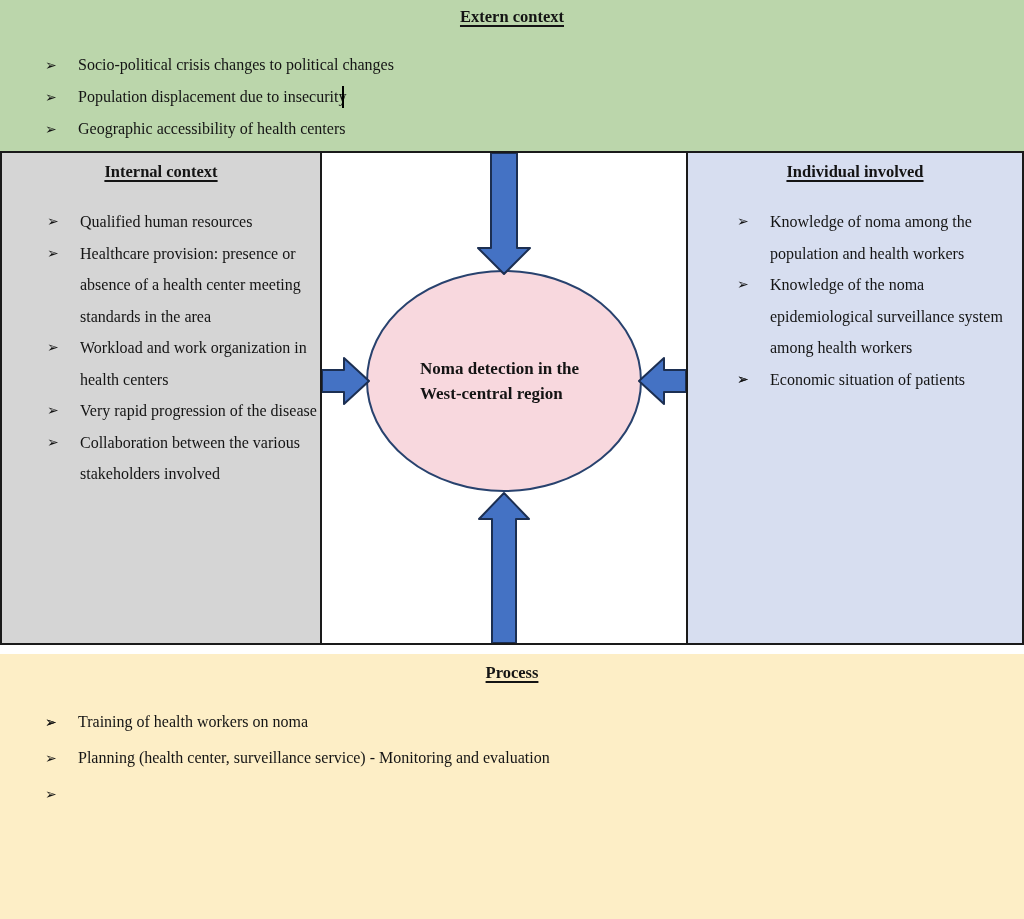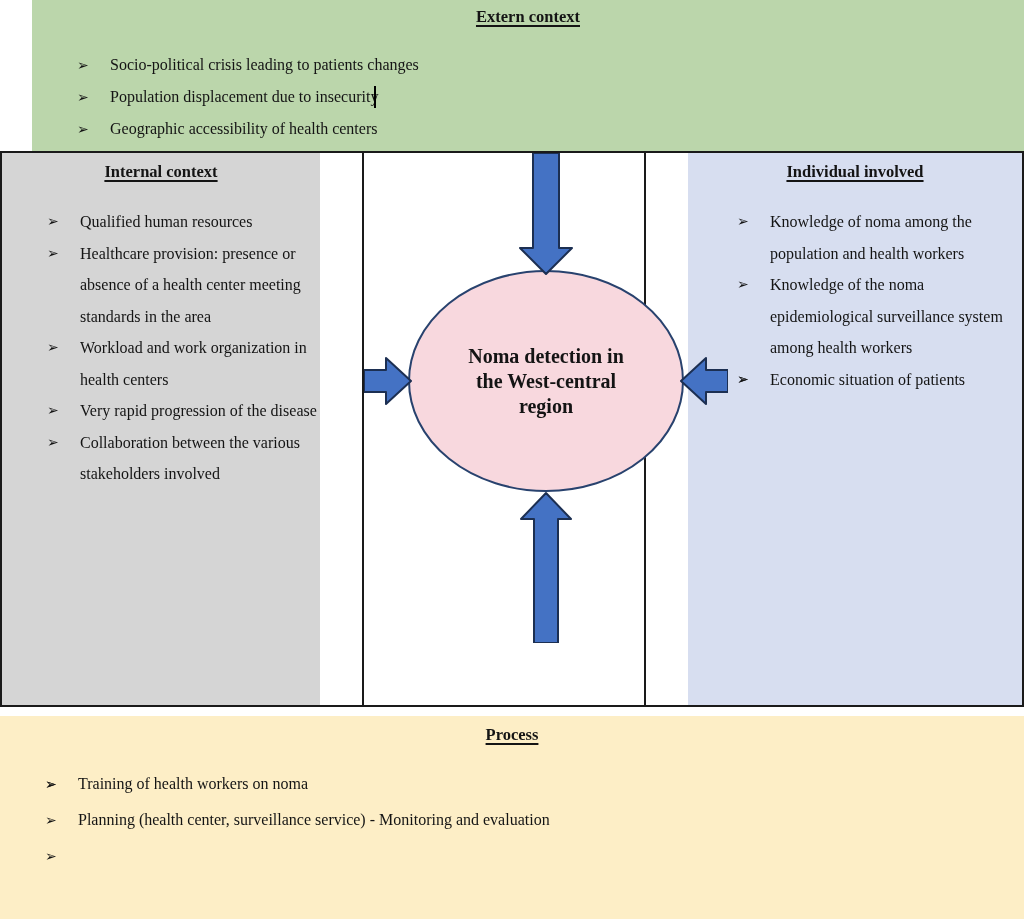--- a/index.html
+++ b/index.html
@@ -10,29 +10,27 @@
     color: #141414;
     background: #ffffff;
     overflow: hidden;
   }
   
   .sec-top {
     position: relative;
     height: 151px;
     background: var(--extern-bg, #bbd6ab);
     box-sizing: border-box;
-    margin-left: 32px;
   }
   .mid-row {
     display: flex;
-    height: 556px;
+    height: 494px;
     box-sizing: border-box;
     border-top: 2px solid var(--line, #1a1a1a);
     border-bottom: 2px solid var(--line, #1a1a1a);
-    gap: 42px;
   }
   .panel-left {
     width: 320px; box-sizing: border-box;
     border-left: 2px solid var(--line, #1a1a1a);
     background: var(--internal-bg, #d5d5d5);
   }
   .panel-center {
     position: relative;
     width: 368px; box-sizing: border-box;
     border-left: 2px solid var(--line, #1a1a1a);
@@ -82,44 +80,43 @@
     font-family: "DejaVu Sans", sans-serif;
     font-size: 14px;
   }
   
   .center-svg { position: absolute; left: 0; top: 0; display: block; }
   .ellipse-label {
     position: absolute;
     left: 182px; top: 228px;
     transform: translate(-50%, -50%);
     width: 168px;
-    text-align: center;
     font-weight: bold;
-    font-size: 20px;
+    font-size: 17px;
     line-height: 25px;
   }
   
   .caret {
     position: absolute;
     left: 342px; top: 86px;
     width: 1.5px; height: 22px;
     background: #000000;
   }
 </style>
 </head>
 <body>
 
 <div class="figure">
 
   <div class="sec-top">
     <div class="panel-title">Extern context</div>
     <ul class="blist">
       <li class="item">
         <span class="marker">➢</span>
-        <span>Socio-political crisis leading to patients changes</span>
+        <span>Socio-political crisis changes to political changes</span>
       </li>
       <li class="item">
         <span class="marker">➢</span>
         <span>Population displacement due to insecurity</span>
       </li>
       <li class="item">
         <span class="marker">➢</span>
         <span>Geographic accessibility of health centers</span>
       </li>
     </ul>

